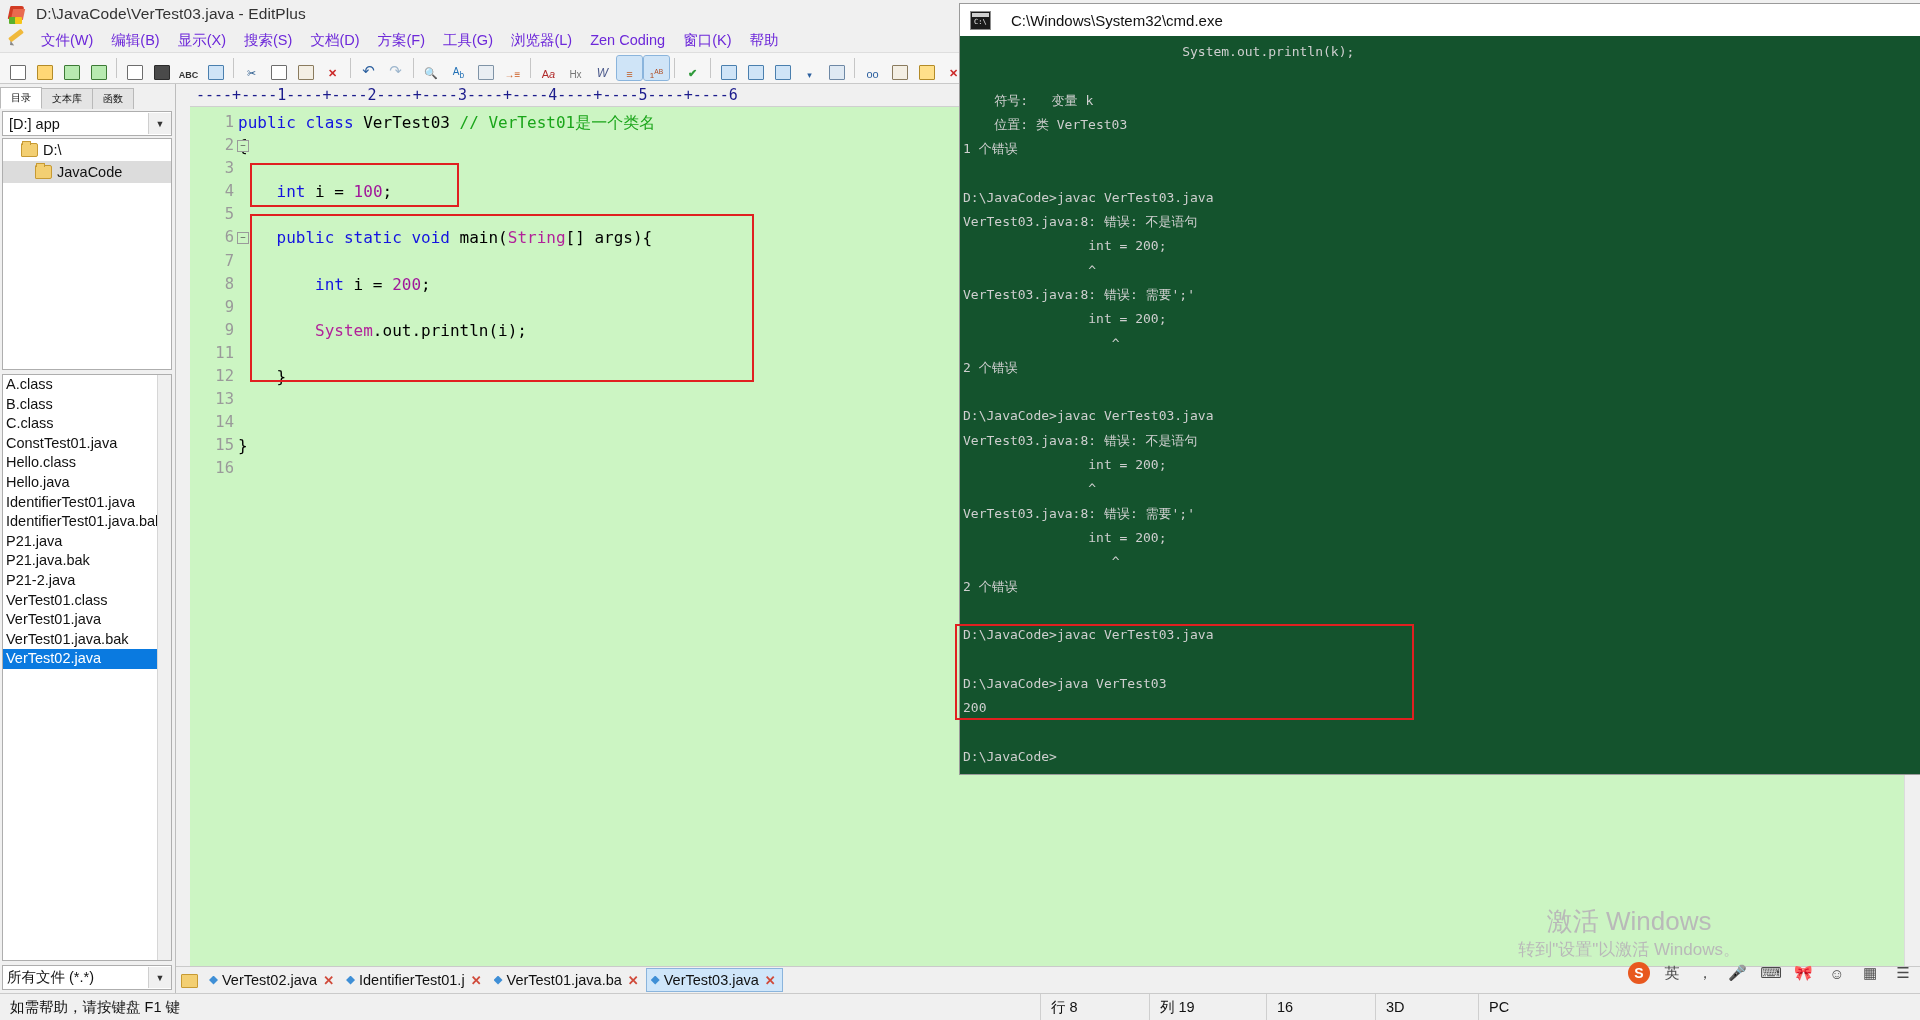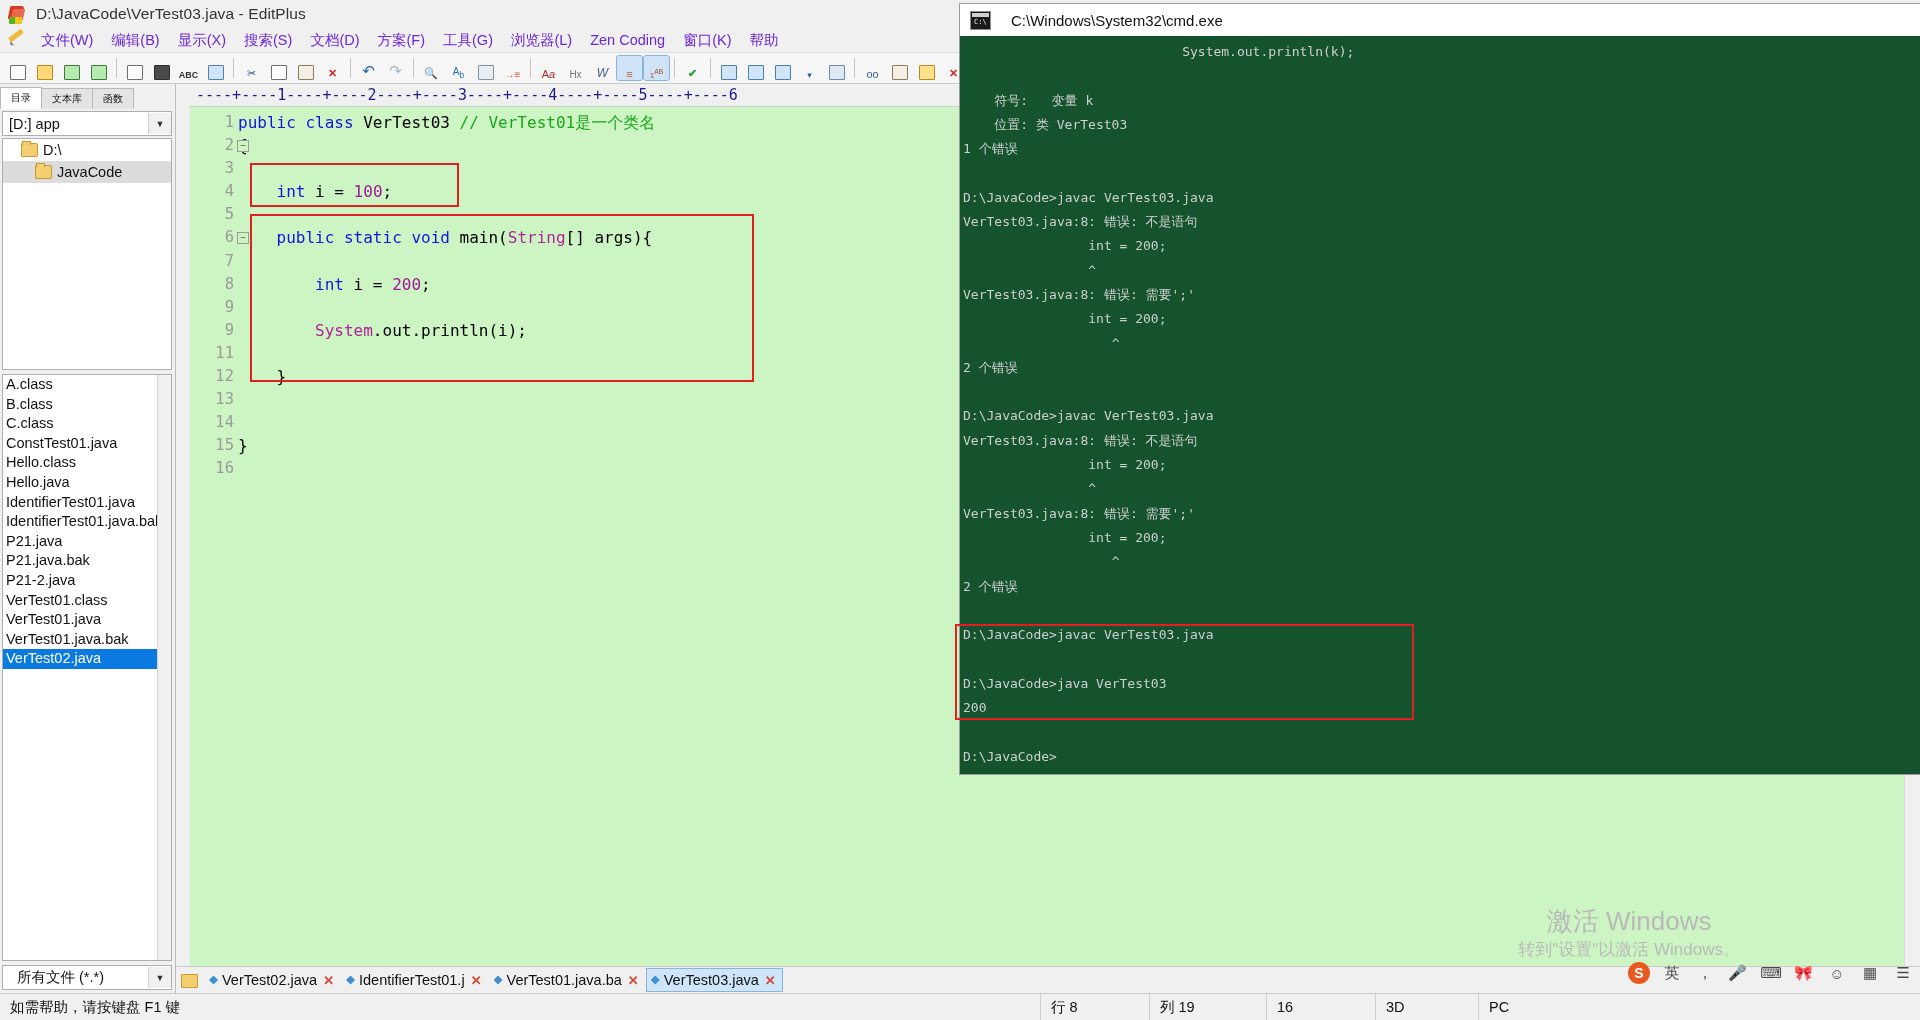--- a/index.html
+++ b/index.html
@@ -64,21 +64,21 @@
   .trow.sel{background:#dcdcdc;}
   .folder{width:15px;height:12px;background:#f3cf72;border:1px solid #c79a33;border-radius:1px 2px 2px 1px;
      position:relative;flex:none;}
   .folder:before{content:"";position:absolute;left:0;top:-3px;width:7px;height:3px;background:#f3cf72;
      border:1px solid #c79a33;border-bottom:none;border-radius:1px 1px 0 0;}
   .flist{flex:1;background:#fff;border:1px solid #aeaeae;margin:4px 3px 2px 2px;overflow:hidden;position:relative;}
   .frow{height:19.6px;line-height:19.6px;padding-left:3px;font-size:14.5px;color:#111;white-space:nowrap;overflow:hidden;}
   .frow.sel{background:#0a7ae0;color:#fff;}
   .fscroll{position:absolute;right:0;top:0;width:13px;height:100%;background:#f0f0f0;border-left:1px solid #d6d6d6;}
   .filter{height:23px;margin:2px 3px 3px 2px;background:#fff;border:1px solid #aeaeae;
-     display:flex;align-items:center;padding-left:14px;font-size:14.5px;color:#111;}
+     display:flex;align-items:center;padding-left:4px;font-size:14.5px;color:#111;}
   .filter .caret{margin-left:auto;width:22px;height:21px;display:flex;align-items:center;justify-content:center;
      background:#f0f0f0;border-left:1px solid #cfcfcf;font-size:9px;color:#333;}
 
   
   .editorwrap{flex:1;display:flex;flex-direction:column;min-width:0;background:#f0f0f0;}
   .edtop{display:flex;flex:1;min-height:0;}
   .vscroll{width:15px;flex:none;background:#f0f0f0;border-left:1px solid #dcdcdc;display:flex;flex-direction:column;}
   .vscroll .btn{height:15px;background:#f0f0f0;display:flex;align-items:center;justify-content:center;font-size:8px;color:#555;}
   .vscroll .thumb{height:60px;background:#cdcdcd;margin:0 1px;}
   .edleft{width:14px;flex:none;background:#f0f0f0;}

